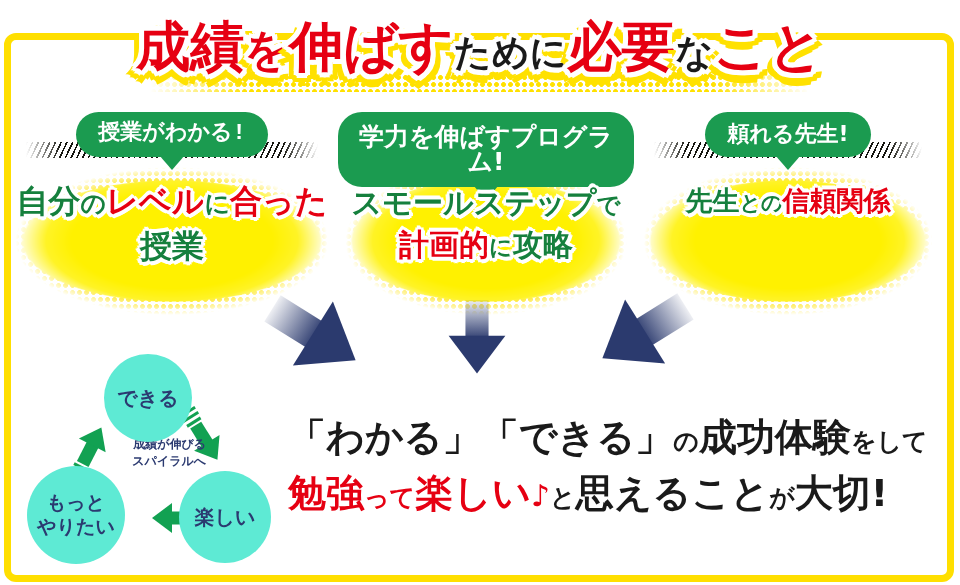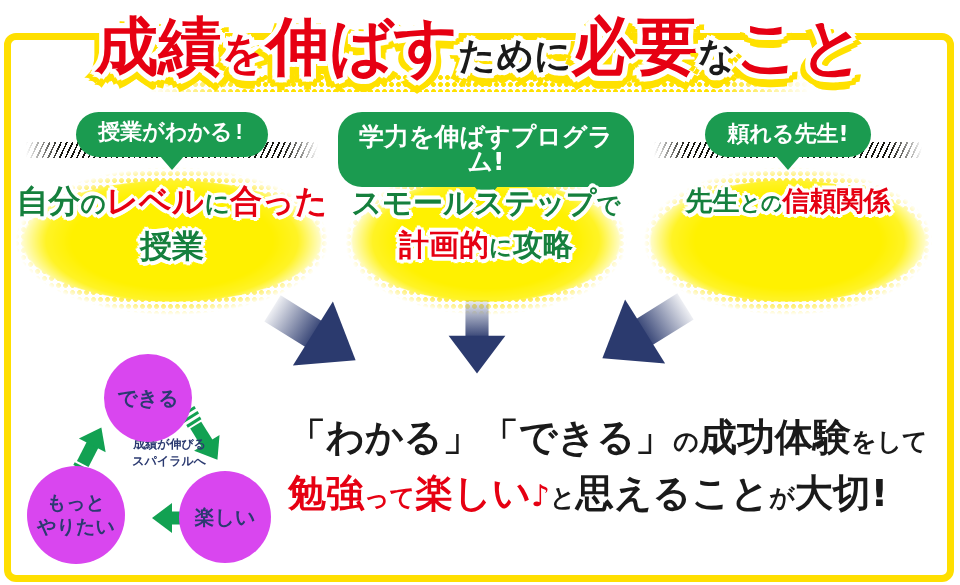--- a/index.html
+++ b/index.html
@@ -7,21 +7,21 @@
          font-family:"DejaVu Sans",sans-serif;}
 
   
   .frame{position:absolute;left:4px;top:33px;width:950px;height:549px;box-sizing:border-box;
          border:7px solid #ffdf00;border-radius:12px;z-index:0;}
 
   
   .title{position:absolute;top:4px;left:0;right:0;text-align:center;white-space:nowrap;
          font-weight:bold;line-height:86px;z-index:6;}
   .tseg{display:inline;}
-  .t-xl{font-size:63px}.t-l{font-size:44px}.t-m{font-size:37px}
+  .t-xl{font-size:54px}.t-l{font-size:44px}.t-m{font-size:37px}
   .c-red{color:#e60012}.c-black{color:#1a1a1a}.c-navy{color:#15803d}
   .otl-title{text-shadow:
     4px 0 0 #fff,-4px 0 0 #fff,0 4px 0 #fff,0 -4px 0 #fff,
     3px 3px 0 #fff,-3px 3px 0 #fff,3px -3px 0 #fff,-3px -3px 0 #fff,
     5px 2px 0 #fff,-5px 2px 0 #fff,5px -2px 0 #fff,-5px -2px 0 #fff,
     2px 5px 0 #fff,-2px 5px 0 #fff,2px -5px 0 #fff,-2px -5px 0 #fff,
     0 10px 0 #ffe100,6px 9px 0 #ffe100,-6px 9px 0 #ffe100,0 13px 0 #ffe100,
     10px 6px 0 #ffe100,-10px 6px 0 #ffe100;}
   .title-dots{position:absolute;top:74px;left:150px;width:660px;height:18px;z-index:1;
     background-image:radial-gradient(#ffe100 2.1px,transparent 2.7px);background-size:7px 7px;
@@ -58,21 +58,21 @@
   .seg-l{font-size:1em}.seg-s{font-size:0.78em}
   .otl-w{text-shadow:
     3px 0 0 #fff,-3px 0 0 #fff,0 3px 0 #fff,0 -3px 0 #fff,
     2.5px 2.5px 0 #fff,-2.5px 2.5px 0 #fff,2.5px -2.5px 0 #fff,-2.5px -2.5px 0 #fff,
     4px 1px 0 #fff,-4px 1px 0 #fff,1px 4px 0 #fff,-1px -4px 0 #fff;}
 
   
   .arrows{position:absolute;left:0;top:0;z-index:2;pointer-events:none;}
 
   
-  .node{position:absolute;border-radius:50%;background:#d946ef;color:#2b3a70;font-weight:bold;
+  .node{position:absolute;border-radius:50%;background:#5eead4;color:#2b3a70;font-weight:bold;
     display:flex;align-items:center;justify-content:center;text-align:center;
     white-space:pre-line;line-height:1.25;z-index:3;}
   #node-dekiru{left:104px;top:354px;width:88px;height:88px;font-size:20px;}
   #node-tanoshii{left:179px;top:471px;width:92px;height:92px;font-size:20px;}
   #node-motto{left:27px;top:466px;width:98px;height:98px;font-size:19px;}
   .cycle-caption{position:absolute;left:98px;top:436px;width:108px;text-align:right;color:#2b3a70;
     font-weight:bold;font-size:12px;line-height:1.4;white-space:pre-line;z-index:2;}
 
   
   .bottom{position:absolute;left:288px;top:398px;width:650px;white-space:nowrap;z-index:3;}

